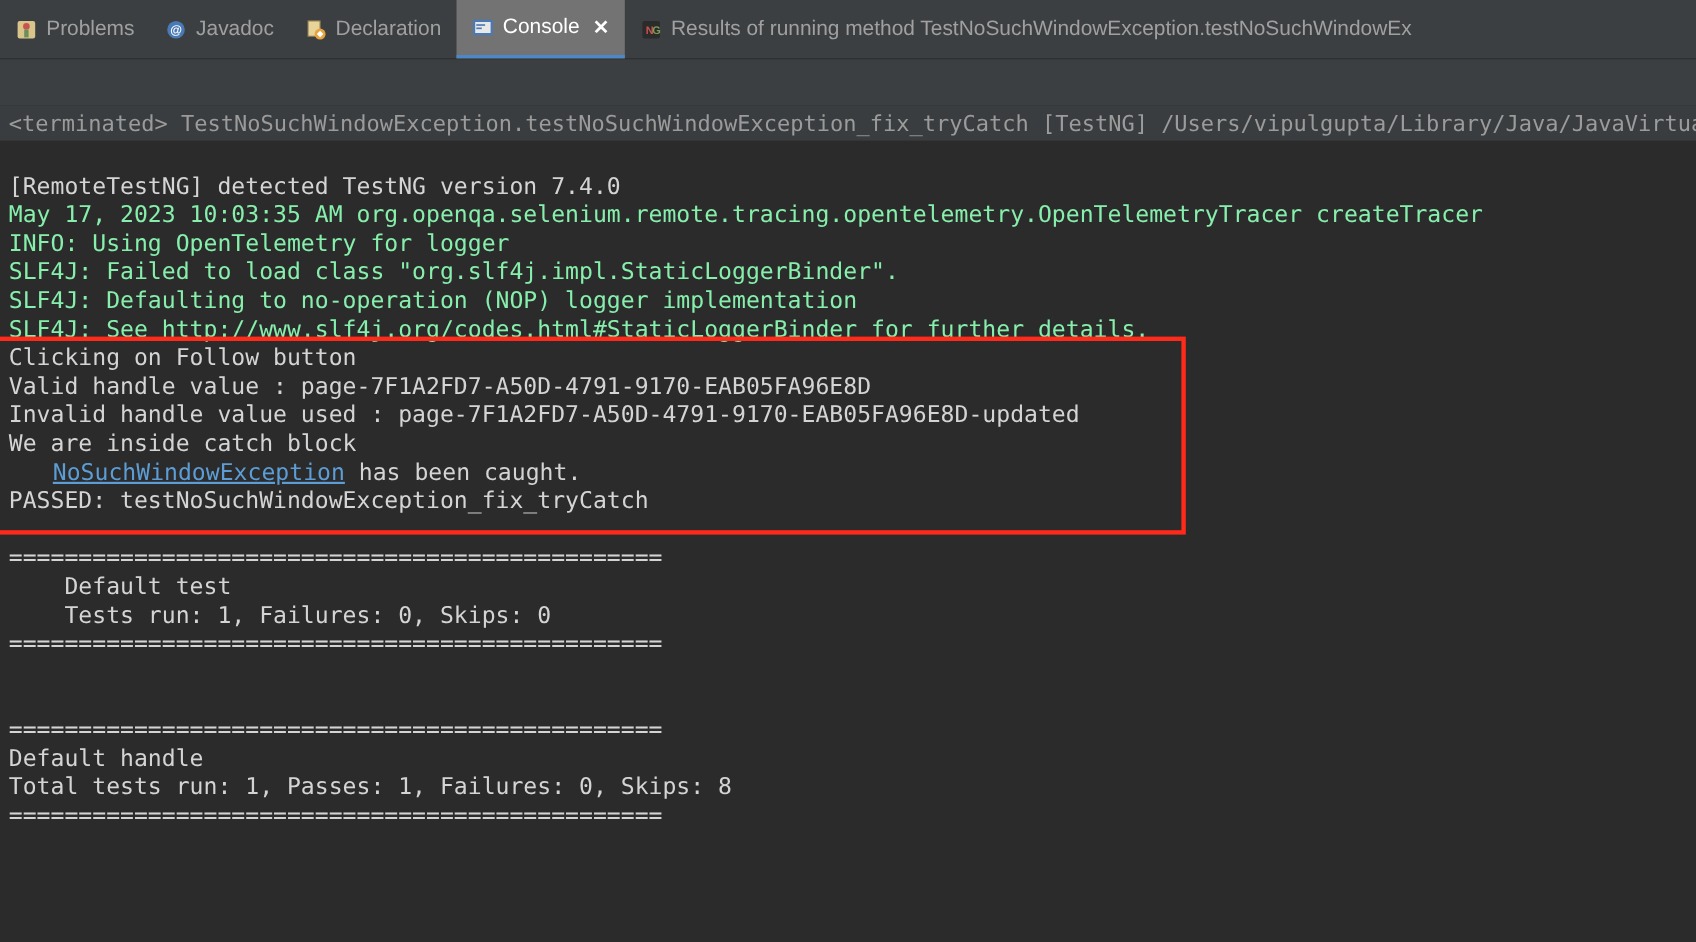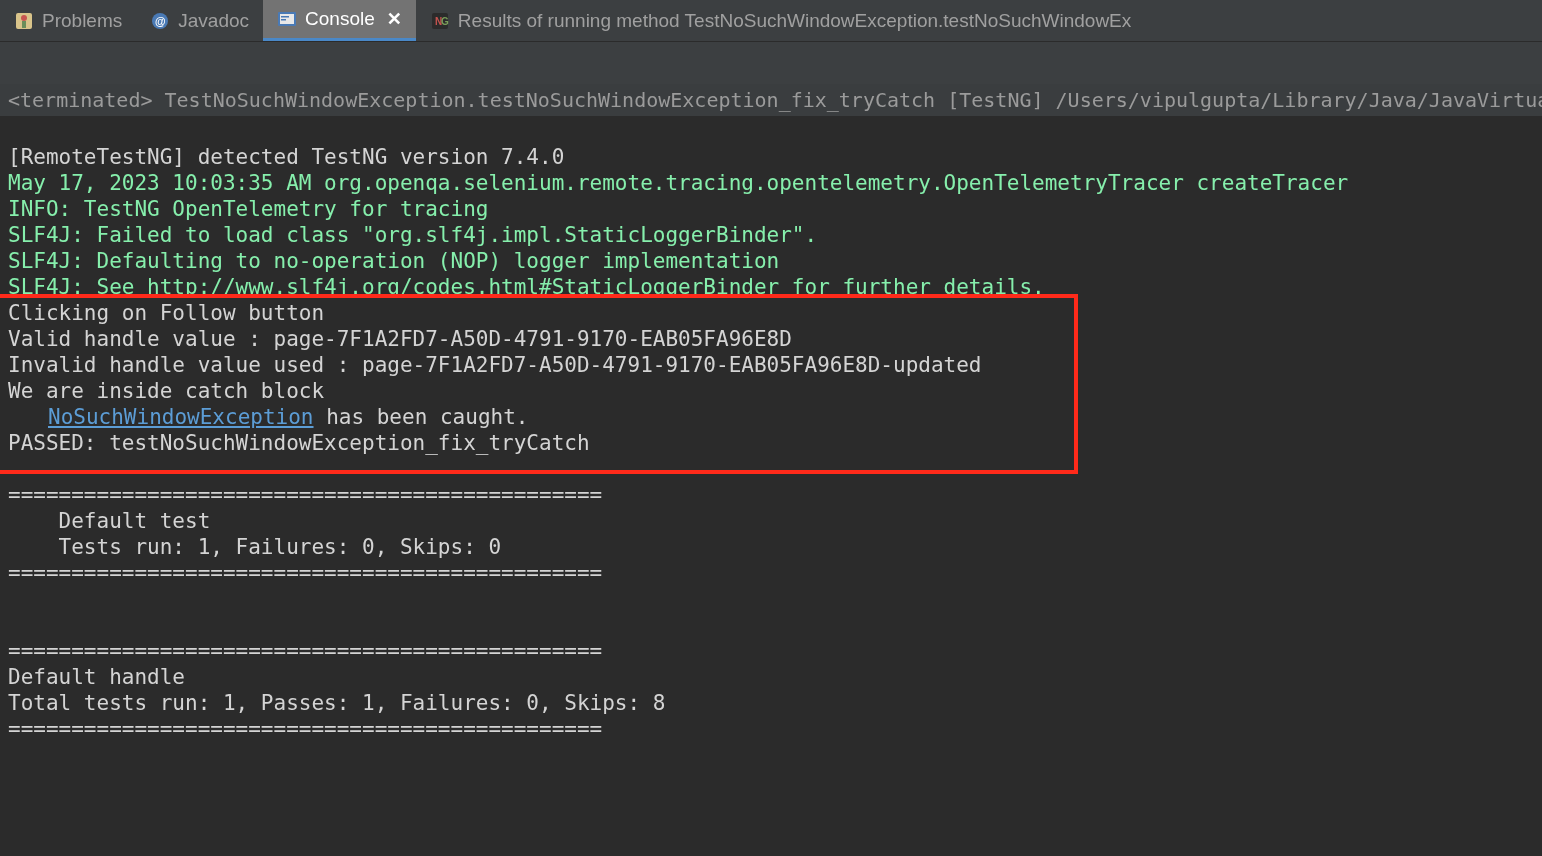--- a/index.html
+++ b/index.html
@@ -7,21 +7,21 @@
     background: #2b2b2b;
     font-family: -apple-system, BlinkMacSystemFont, "Segoe UI", sans-serif;
     width: 1542px;
     height: 856px;
     overflow: hidden;
     color: #bbbbbb;
   }
   .tab-bar {
     display: flex;
     background: #3c3f41;
-    height: 42px;
+    height: 54px;
     align-items: stretch;
     border-bottom: 1px solid #2b2b2b;
   }
   .tab {
     display: flex;
     align-items: center;
     padding: 0 14px;
     gap: 8px;
     color: #a0a0a0;
     font-size: 19px;
@@ -101,20 +101,30 @@
   </div>
   <div class="tab">
     <span class="icon">
       <svg viewBox="0 0 20 20" width="20" height="20">
         <circle cx="10" cy="10" r="8" fill="#4a7ab5"></circle>
         <text x="10" y="14" font-size="11" text-anchor="middle" fill="#fff" font-style="italic" font-weight="bold">@</text>
       </svg>
     </span>
     <span>Javadoc</span>
   </div>
+  <div class="tab">
+    <span class="icon">
+      <svg viewBox="0 0 20 20" width="20" height="20">
+        <rect x="3" y="2" width="11" height="14" fill="#e8d49b" stroke="#8a7a4a"></rect>
+        <circle cx="14" cy="14" r="5" fill="#e8a33d"></circle>
+        <path d="M14 11 L17 14 L14 17 L11 14 Z" fill="#fff"></path>
+      </svg>
+    </span>
+    <span>Declaration</span>
+  </div>
   <div class="tab active">
     <span class="icon">
       <svg viewBox="0 0 20 20" width="20" height="20">
         <rect x="1" y="3" width="18" height="14" rx="1" fill="#4a7ab5"></rect>
         <rect x="3" y="5" width="14" height="10" fill="#e8e8e8"></rect>
         <rect x="4" y="7" width="8" height="1.5" fill="#4a7ab5"></rect>
         <rect x="4" y="10" width="5" height="1.5" fill="#4a7ab5"></rect>
       </svg>
     </span>
     <span>Console</span>
@@ -132,21 +142,21 @@
   </div>
 </div>
 
 <div class="toolbar-space"></div>
 
 <div class="terminated-bar">&lt;terminated&gt; TestNoSuchWindowException.testNoSuchWindowException_fix_tryCatch [TestNG] /Users/vipulgupta/Library/Java/JavaVirtualMachin</div>
 
 <div class="console" style="position: relative;">
 <span>[RemoteTestNG] detected TestNG version 7.4.0</span>
 <span class="stderr">May 17, 2023 10:03:35 AM org.openqa.selenium.remote.tracing.opentelemetry.OpenTelemetryTracer createTracer</span>
-<span class="stderr">INFO: TestNG OpenTelemetry for tracing</span>
+<span class="stderr">INFO: Using OpenTelemetry for logger</span>
 <span class="stderr">SLF4J: Failed to load class "org.slf4j.impl.StaticLoggerBinder".</span>
 <span class="stderr">SLF4J: Defaulting to no-operation (NOP) logger implementation</span>
 <span class="stderr">SLF4J: See http://www.slf4j.org/codes.html#StaticLoggerBinder for further details.</span>
 <span>Clicking on Follow button</span>
 <span>Valid handle value : page-7F1A2FD7-A50D-4791-9170-EAB05FA96E8D</span>
 <span>Invalid handle value used : page-7F1A2FD7-A50D-4791-9170-EAB05FA96E8D-updated</span>
 <span>We are inside catch block</span>
 <span class="link">NoSuchWindowException</span><span> has been caught.</span>
 <span>PASSED: testNoSuchWindowException_fix_tryCatch</span>
 <span></span>

